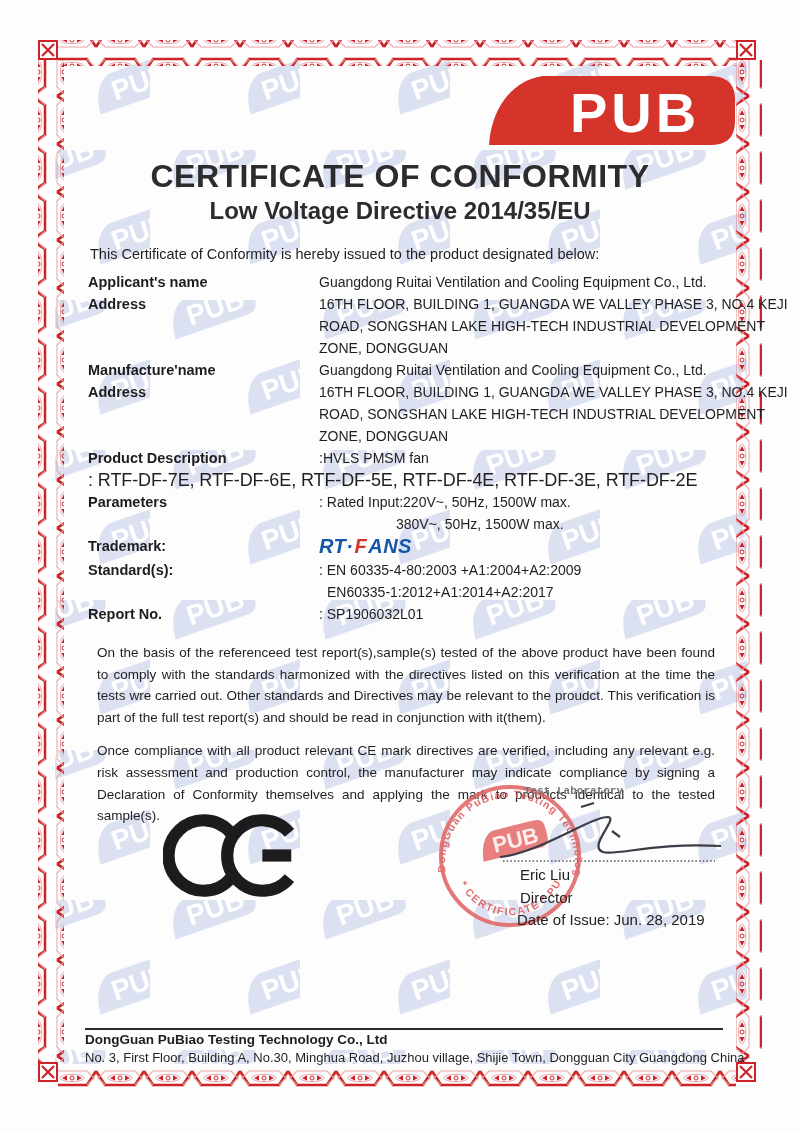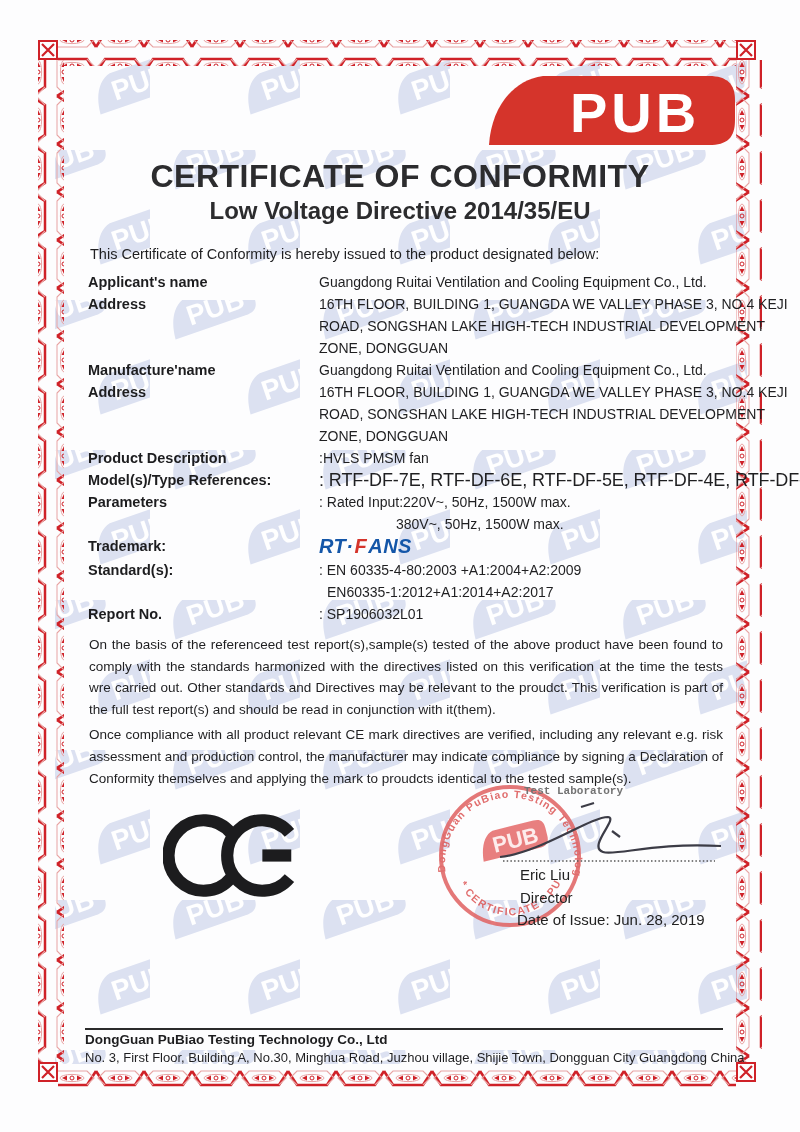--- a/index.html
+++ b/index.html
@@ -23,21 +23,21 @@
   .vline.indent-deep{padding-left:77px;}
   .vline.indent-small{padding-left:8px;}
   .frow-models .vline{font-size:18px;letter-spacing:-0.1px;}
   .tm{font-style:italic;font-weight:bold;font-size:20px;letter-spacing:.5px;line-height:22px;}
   .tm-rt{color:#1456a8;}
   .tm-f{color:#d5342b;padding:0 1px;}
   .tm-ans{color:#1456a8;}
   
   .bodytext{left:85px;top:630px;width:642px;font-size:13.5px;line-height:21.6px;
             text-align:justify;color:#1f1f21;}
-  .bodytext p{margin:4px;}
+  .bodytext p{margin:12px;}
   
   .ce-mark{left:163px;top:813px;}
   .stamp{left:423px;top:778px;opacity:.88;}
   .test-lab{left:524px;top:785px;font-size:11px;font-weight:bold;color:#737373;font-family:Liberation Mono, monospace;}
   .signature{left:495px;top:795px;}
   .signer{left:520px;top:866px;font-size:15px;text-align:center;}
   .signer-role{left:520px;top:889px;font-size:15px;}
   .issue-date{left:517px;top:911px;font-size:15px;}
   
   .footer-rule{left:85px;top:1028px;width:638px;border-top:2px solid #2b2b2b;height:0;}
@@ -147,21 +147,20 @@
     </div>
 
     <div class="frow">
       <div class="flabel">Product Description</div>
       <div class="fvalue">
           <div class="vline">:HVLS PMSM fan</div>
         </div>
     </div>
 
     <div class="frow frow-models">
-      <div class="flabel">Model(s)/Type References:</div>
       <div class="fvalue">
           <div class="vline">: RTF-DF-7E, RTF-DF-6E, RTF-DF-5E, RTF-DF-4E, RTF-DF-3E, RTF-DF-2E</div>
         </div>
     </div>
 
     <div class="frow">
       <div class="flabel">Parameters</div>
       <div class="fvalue">
         <div class="vline">: Rated Input:220V~, 50Hz, 1500W max.</div>
         <div class="vline indent-deep">380V~, 50Hz, 1500W max.</div>

